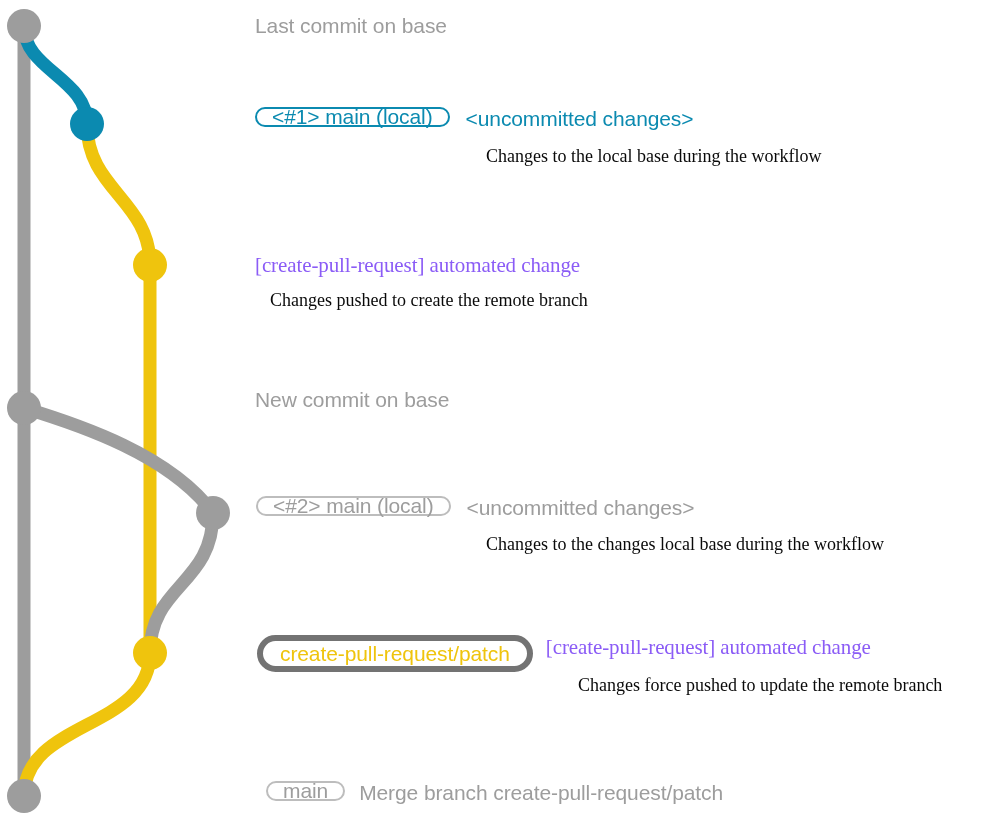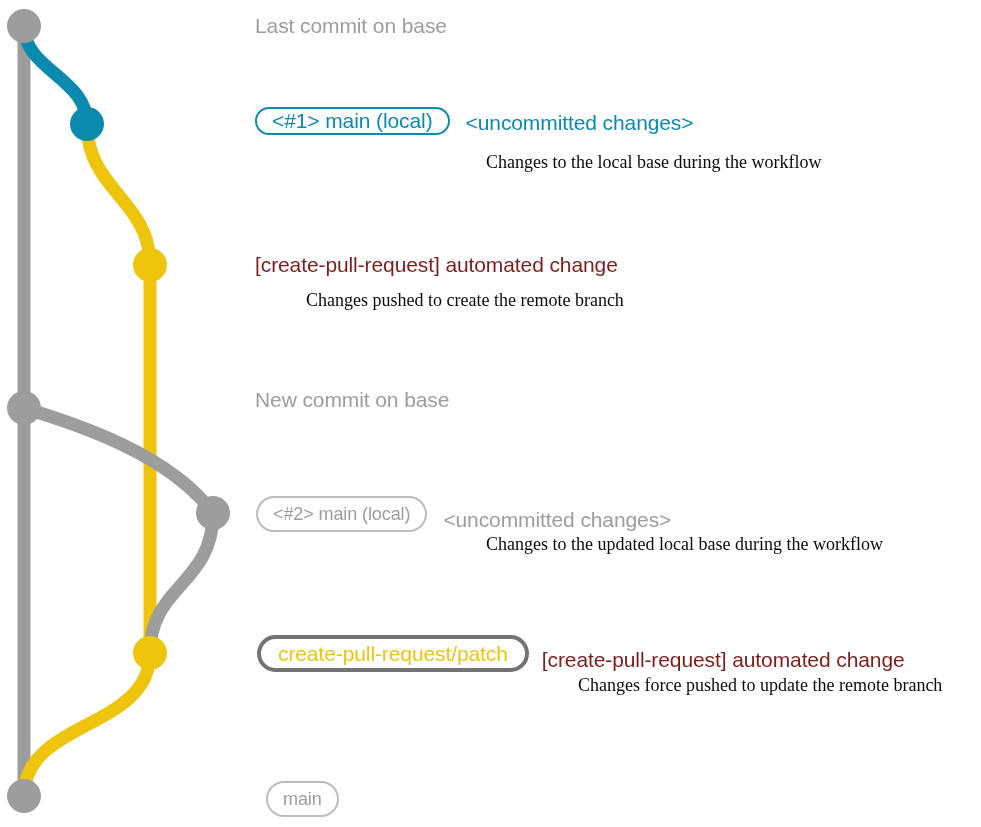--- a/index.html
+++ b/index.html
@@ -21,67 +21,67 @@
     position: absolute;
     left: 0;
     top: 0;
     width: 981px;
     height: 827px;
   }
 
   .row {
     position: absolute;
     display: flex;
-    align-items: flex-end;
+    align-items: flex-start;
   }
 
   
   .pill {
     display: inline-flex;
     align-items: center;
     justify-content: center;
     box-sizing: border-box;
     border-radius: 19px;
     background: #ffffff;
     white-space: nowrap;
     font-family: "Liberation Sans", sans-serif;
     letter-spacing: -0.1px;
   }
   .pill-teal {
     border: 2px solid #0b8ab0;
     color: #0b8ab0;
     font-size: 21px;
-    height: 28px;
+    height: 20px;
     padding: 0 15px;
   }
   .pill-gray {
     border: 2px solid #bdbdbd;
     color: #9d9d9d;
-    font-size: 18px;
-    height: 36px;
+    font-size: 21px;
+    height: 20px;
     padding: 0 15px;
   }
   .pill-yellow {
-    border: 4px solid #737373;
+    border: 6px solid #737373;
     color: #efc40d;
     font-size: 21px;
     height: 37px;
     padding: 0 17px;
   }
 
   
   .headline {
     font-family: "Liberation Sans", sans-serif;
     font-size: 21px;
     white-space: nowrap;
     letter-spacing: -0.1px;
   }
   .headline-gray   { color: #9d9d9d; }
   .headline-teal   { color: #0b8ab0; }
-  .headline-yellow { color: #7f1d1d; }
+  .headline-yellow { color: #8b5cf6; font-family: Liberation Serif, serif; }
 
   
   .desc {
     font-family: "Liberation Serif", serif;
     font-size: 18px;
     color: #0a0a0a;
     white-space: nowrap;
     position: absolute;
   }
 
@@ -117,41 +117,42 @@
 
 <div class="row" style="left:255px; top:14px;">
   <span class="headline headline-gray">Last commit on base</span>
 </div>
 
 <div class="row" style="left:255px; top:107px;">
   <span class="pill pill-teal">&lt;#1&gt; main (local)</span>
   <span class="gap" style="width:16px;"></span>
   <span class="headline headline-teal">&lt;uncommitted changes&gt;</span>
 </div>
-<div class="desc" style="left:486px; top:152px;">Changes to the local base during the workflow</div>
+<div class="desc" style="left:486px; top:146px;">Changes to the local base during the workflow</div>
 
 <div class="row" style="left:255px; top:253px;">
   <span class="headline headline-yellow">[create-pull-request] automated change</span>
 </div>
-<div class="desc" style="left:270px; top:290px;margin-left:36px;">Changes pushed to create the remote branch</div>
+<div class="desc" style="left:270px; top:290px;">Changes pushed to create the remote branch</div>
 
 <div class="row" style="left:255px; top:388px;">
   <span class="headline headline-gray">New commit on base</span>
 </div>
 
 <div class="row" style="left:256px; top:496px;">
   <span class="pill pill-gray">&lt;#2&gt; main (local)</span>
   <span class="gap" style="width:16px;"></span>
   <span class="headline headline-gray">&lt;uncommitted changes&gt;</span>
 </div>
-<div class="desc" style="left:486px; top:534px;">Changes to the updated local base during the workflow</div>
+<div class="desc" style="left:486px; top:534px;">Changes to the changes local base during the workflow</div>
 
 <div class="row" style="left:257px; top:635px;">
   <span class="pill pill-yellow">create-pull-request/patch</span>
   <span class="gap" style="width:13px;"></span>
   <span class="headline headline-yellow">[create-pull-request] automated change</span>
 </div>
 <div class="desc" style="left:578px; top:675px;">Changes force pushed to update the remote branch</div>
 
 <div class="row" style="left:266px; top:781px;">
   <span class="pill pill-gray">main</span>
   <span class="gap" style="width:14px;"></span>
+  <span class="headline headline-gray">Merge branch create-pull-request/patch</span>
 </div>
 
 </body></html>

